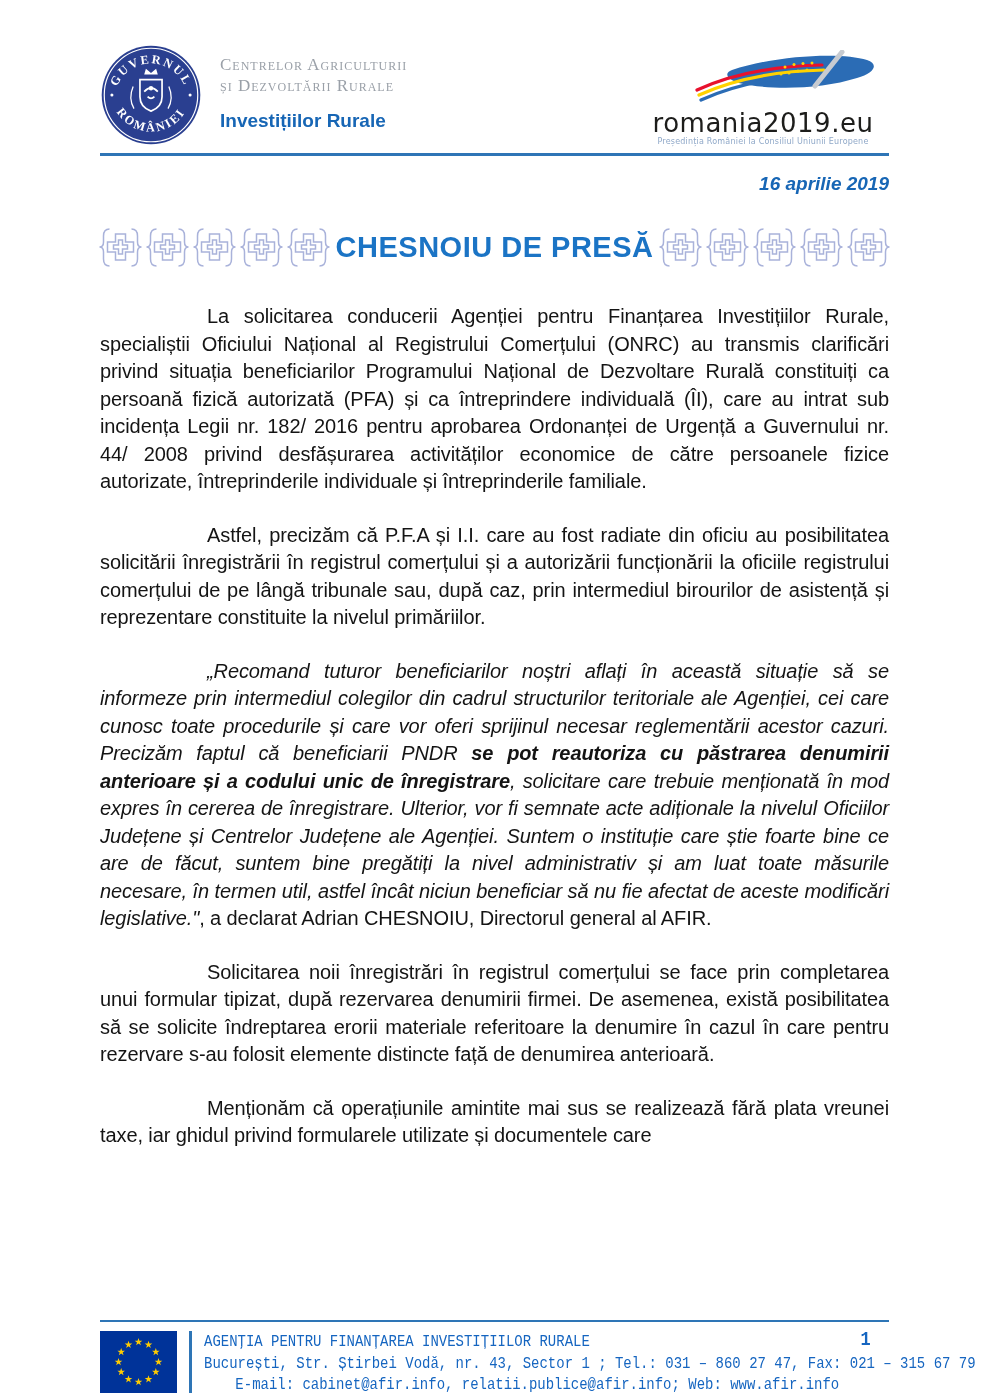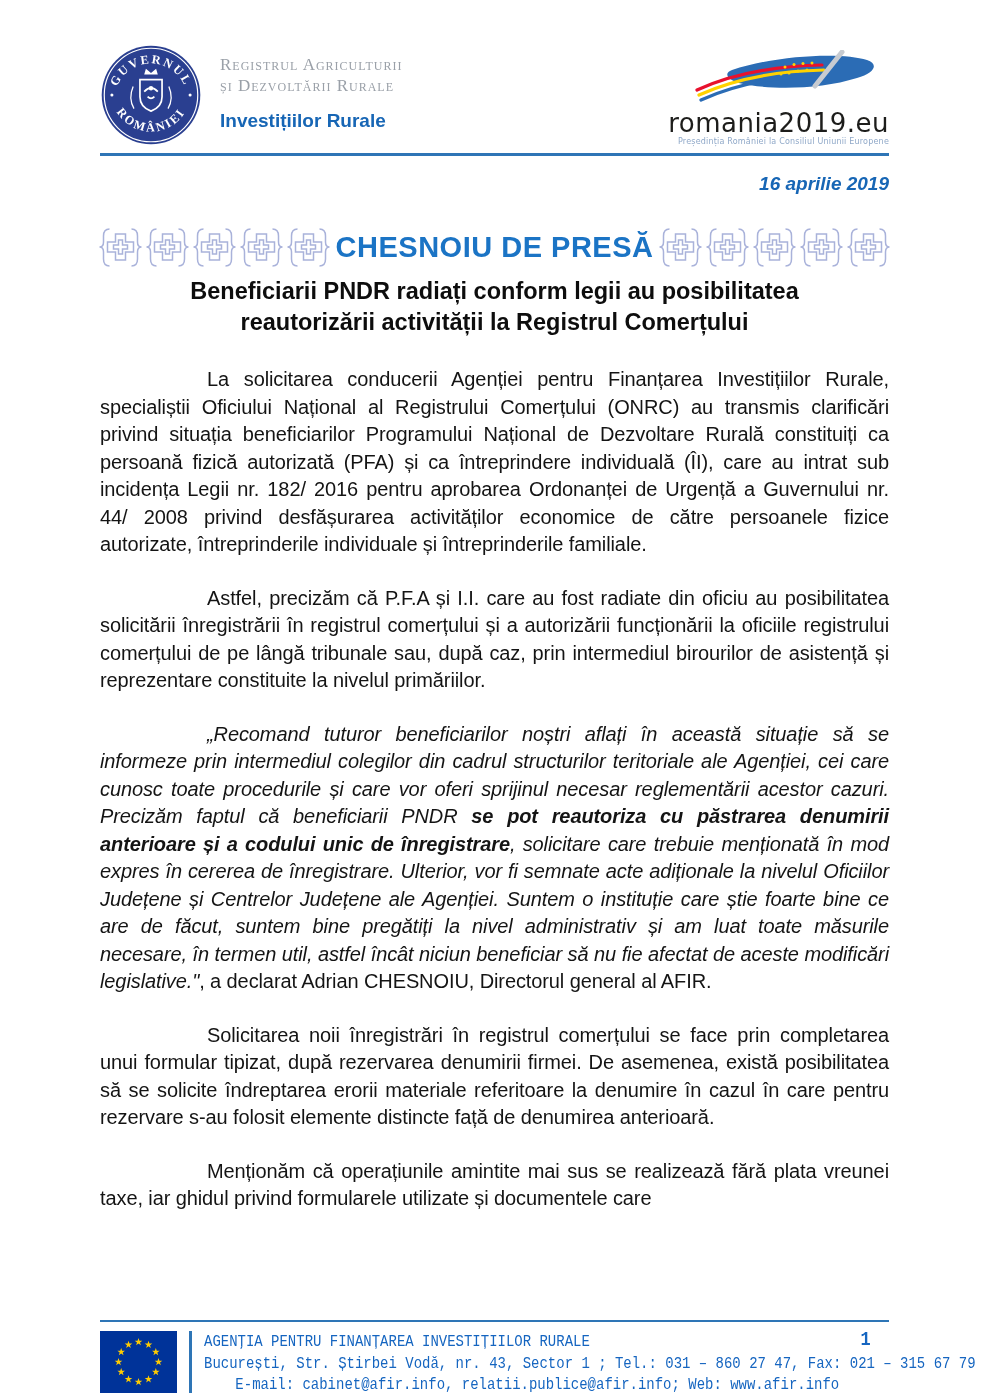--- a/index.html
+++ b/index.html
@@ -7,21 +7,21 @@
         font-family:"Liberation Sans",sans-serif;color:#111;}
   .content{padding:44px 100px 0 100px;}
 
   
   .header-row{display:flex;justify-content:space-between;align-items:flex-start;height:106px;}
   .header-left{display:flex;gap:18px;}
   .ministry-block{padding-top:10px;}
   .ministry-name{font-family:"Liberation Serif",serif;font-variant:small-caps;
                  font-size:17px;line-height:21px;letter-spacing:1px;color:#9aa0a8;}
   .agency-name{margin-top:13px;font-weight:bold;font-size:19px;line-height:24px;color:#1766b5;}
-  .ro2019{width:252px;margin-top:6px;text-align:right;}
+  .ro2019{width:252px;margin-top:6px;text-align:center;}
   .ro2019-text{font-family:"DejaVu Sans",sans-serif;font-size:26px;letter-spacing:.5px;
                color:#1d1d1b;line-height:26px;margin-top:-2px;}
   .ro2019-tag{font-family:"DejaVu Sans",sans-serif;font-size:8px;color:#8fa8c8;margin-top:1px;letter-spacing:.2px;}
   .header-rule{height:3px;background:#2e75b6;margin-top:3px;}
 
   
   .date-line{margin-top:17px;text-align:right;font-size:19px;font-weight:bold;
              font-style:italic;color:#1766b5;}
 
   
@@ -92,21 +92,21 @@
               <path d="M52,56 q8,-9 16,0"></path>
               <path d="M56,62 q4,4 8,0"></path>
               <path d="M40,76 q-7,-12 -1,-26" stroke-width="1.5"></path>
               <path d="M80,76 q7,-12 1,-26" stroke-width="1.5"></path>
             </g>
             <circle cx="60" cy="52" r="2.6" fill="#ffffff"></circle>
           </svg>
         </span>
         <div class="ministry-block">
           <div class="ministry-name">
-            <div>Registrul Agriculturii</div>
+            <div>Centrelor Agriculturii</div>
             <div>și Dezvoltării Rurale</div>
           </div>
           <div class="agency-name">
             <div>Investițiilor Rurale</div>
           </div>
         </div>
       </div>
 
       <div class="ro2019">
         <span>
@@ -165,24 +165,20 @@
         <svg width="47" height="52" viewBox="0 0 46 52">
             <use href="#chainu"></use>
           </svg>
         <svg width="47" height="52" viewBox="0 0 46 52">
             <use href="#chainu"></use>
           </svg>
         <svg width="47" height="52" viewBox="0 0 46 52">
             <use href="#chainu"></use>
           </svg>
       </span>
-    </div>
-    <div class="subtitle">
-      <div>Beneficiarii PNDR radiați conform legii au posibilitatea</div>
-      <div>reautorizării activității la Registrul Comerțului</div>
     </div>
 
     <div class="body-text">
       <p>La solicitarea conducerii Agenției pentru Finanțarea Investițiilor Rurale, specialiștii Oficiului Național al Registrului Comerțului (ONRC) au transmis clarificări privind situația beneficiarilor Programului Național de Dezvoltare Rurală constituiți ca persoană fizică autorizată (PFA) și ca întreprindere individuală (ÎI), care au intrat sub incidența Legii nr. 182/ 2016 pentru aprobarea Ordonanței de Urgență a Guvernului nr. 44/ 2008 privind desfășurarea activităților economice de către persoanele fizice autorizate, întreprinderile individuale și întreprinderile familiale.</p>
       <p>Astfel, precizăm că P.F.A și I.I. care au fost radiate din oficiu au posibilitatea solicitării înregistrării în registrul comerțului și a autorizării funcționării la oficiile registrului comerțului de pe lângă tribunale sau, după caz, prin intermediul birourilor de asistență și reprezentare constituite la nivelul primăriilor.</p>
       <p><span class="it">„Recomand tuturor beneficiarilor noștri aflați în această situație să se informeze prin intermediul colegilor din cadrul structurilor teritoriale ale Agenției, cei care cunosc toate procedurile și care vor oferi sprijinul necesar reglementării acestor cazuri. Precizăm faptul că beneficiarii PNDR </span><span class="it b">se pot reautoriza cu păstrarea denumirii anterioare și a codului unic de înregistrare</span><span class="it">, solicitare care trebuie menționată în mod expres în cererea de înregistrare. Ulterior, vor fi semnate acte adiționale la nivelul Oficiilor Județene și Centrelor Județene ale Agenției. Suntem o instituție care știe foarte bine ce are de făcut, suntem bine pregătiți la nivel administrativ și am luat toate măsurile necesare, în termen util, astfel încât niciun beneficiar să nu fie afectat de aceste modificări legislative."</span><span>, a declarat Adrian CHESNOIU, Directorul general al AFIR.</span></p>
       <p>Solicitarea noii înregistrări în registrul comerțului se face prin completarea unui formular tipizat, după rezervarea denumirii firmei. De asemenea, există posibilitatea să se solicite îndreptarea erorii materiale referitoare la denumire în cazul în care pentru rezervare s-au folosit elemente distincte față de denumirea anterioară.</p>
       <p>Menționăm că operațiunile amintite mai sus se realizează fără plata vreunei taxe, iar ghidul privind formularele utilizate și documentele care</p>
     </div>
   </div>

